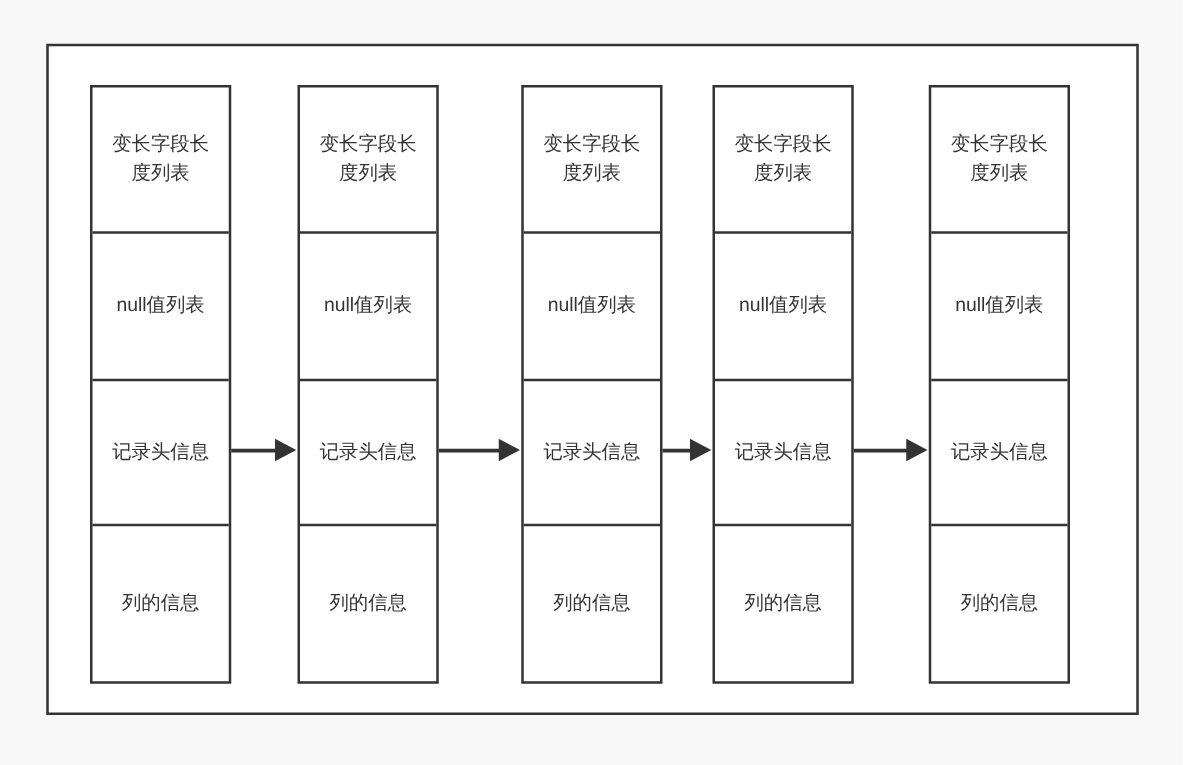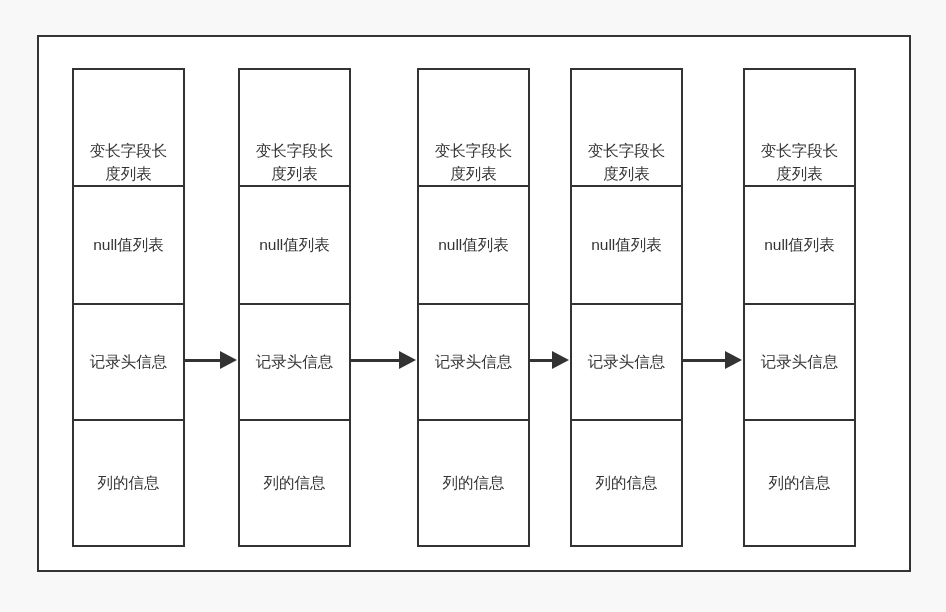--- a/index.html
+++ b/index.html
@@ -64,21 +64,21 @@
     line-height: 1.45;
     padding: 0 9px;
     border-bottom: 2px solid #333333;
     overflow: hidden;
   }
   .record-cell:last-child {
     border-bottom: none;
   }
 
   
-  .record-cell.row-0 { height: 118px; align-items: flex-end; }
+  .record-cell.row-0 { height: 118px; }
   .record-cell.row-1 { height: 119px; }
   .record-cell.row-2 { height: 117px; }
   .record-cell.row-3 { height: 125px; }
 
   .cell-text {
     display: block;
     width: 100%;
   }
 
   

